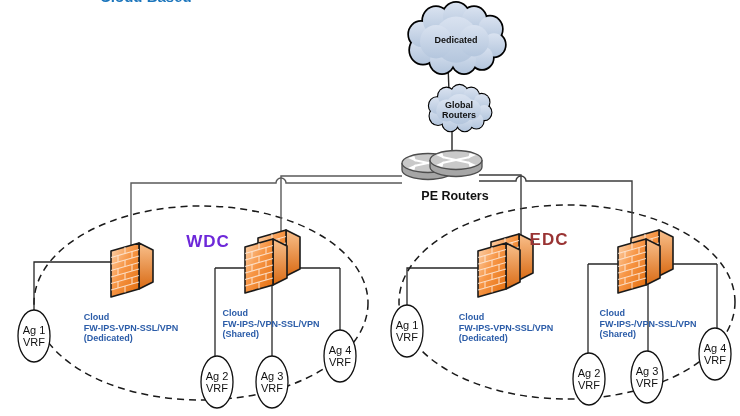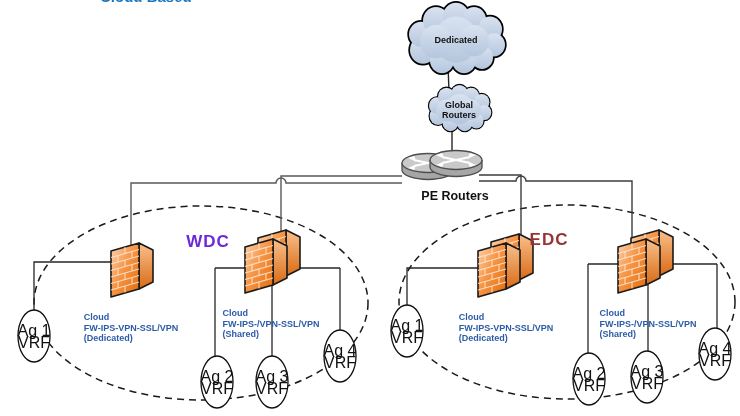--- a/index.html
+++ b/index.html
@@ -11,21 +11,21 @@
   .lbl{position:absolute;white-space:nowrap;}
   .center-x{transform:translateX(-50%);text-align:left;}
   .center-xy{transform:translate(-50%,-50%);text-align:center;}
   .title{left:100px;top:-12px;font-size:15px;line-height:18px;font-weight:bold;color:#1b75bc;}
   .cloud-lbl{font-size:9px;font-weight:bold;color:#111;line-height:10px;}
   .pe-lbl{font-size:12.5px;font-weight:bold;color:#111;}
   .zone-lbl{font-size:17px;font-weight:bold;letter-spacing:1px;}
   .zone-wdc{color:#6d28d9;}
   .zone-edc{color:#993333;}
   .fw-lbl{font-size:9px;line-height:10.5px;color:#2b5ca8;font-weight:bold;margin-top:20px;}
-  .vrf-lbl{font-size:16px;line-height:11.5px;color:#111;}
+  .vrf-lbl{font-size:11px;line-height:11.5px;color:#111;}
 </style>
 </head>
 <body>
 
 <div id="stage">
 
 <svg id="diagram-svg" width="740" height="416" viewBox="0 0 740 416">
   <defs>
     <linearGradient id="gFront" x1="0" y1="0" x2="1" y2="1">
       <stop offset="0" stop-color="#fcd7b5"></stop>

